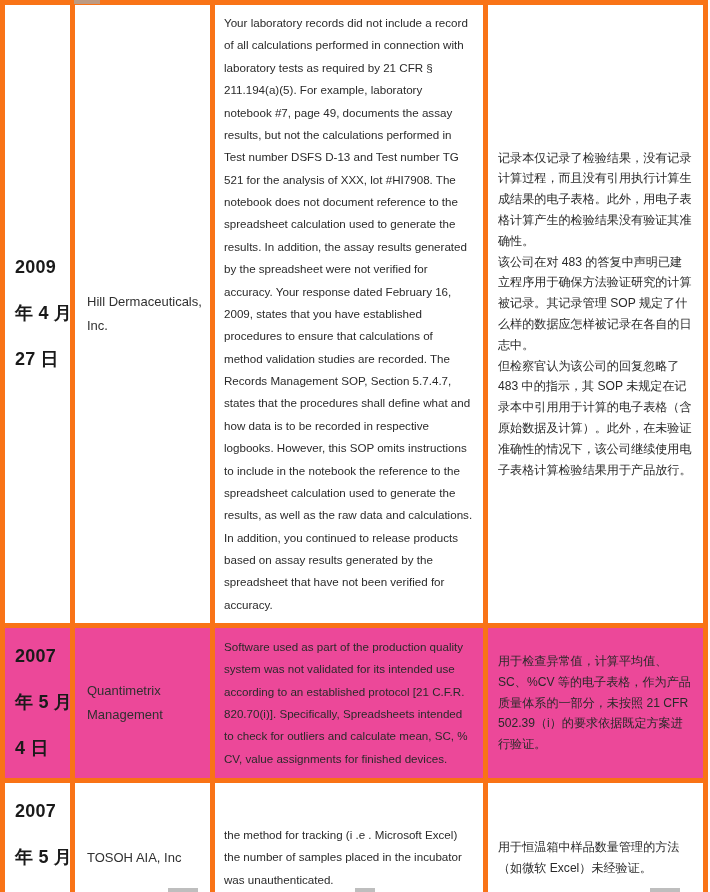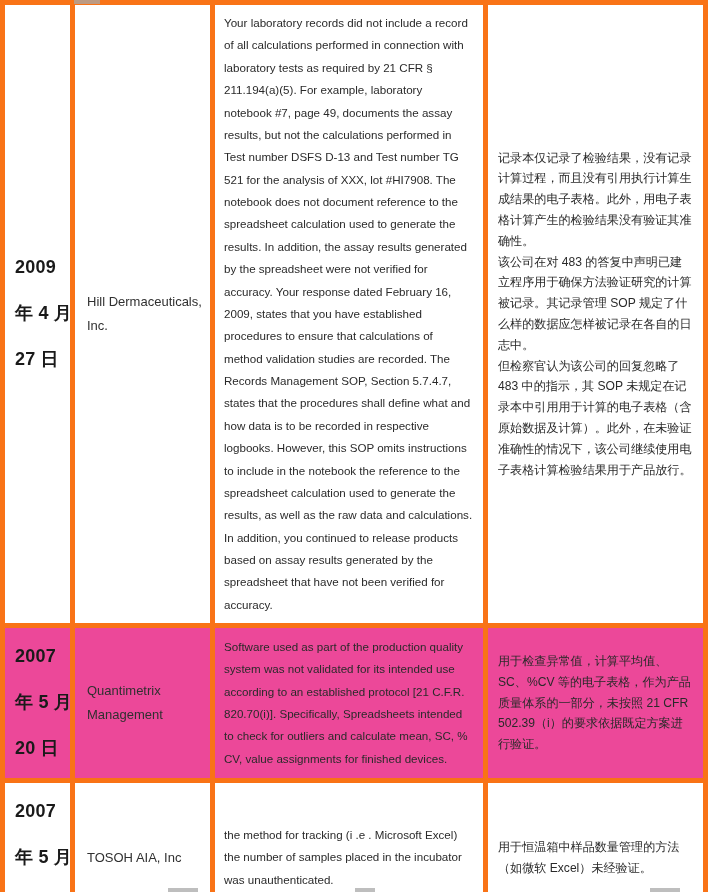--- a/index.html
+++ b/index.html
@@ -134,21 +134,21 @@
             <p>但检察官认为该公司的回复忽略了 483 中的指示，其 SOP 未规定在记录本中引用用于计算的电子表格（含原始数据及计算）。此外，在未验证准确性的情况下，该公司继续使用电子表格计算检验结果用于产品放行。</p>
           </div>
         </td>
       </tr>
 
       <tr class="shaded">
         <td class="mid-al">
           <div class="date-cell">
             <span class="dl">2007</span>
             <span class="dl">年 5 月</span>
-            <span class="dl">20 日</span>
+            <span class="dl">4 日</span>
           </div>
         </td>
         <td class="mid-al">
           <div class="firm-cell">Quantimetrix Management</div>
         </td>
         <td class="top-al">
           <div class="eng-cell">Software used as part of the production quality system was not validated for its intended use according to an established protocol [21 C.F.R. 820.70(i)]. Specifically,  Spreadsheets intended to check for outliers and calculate mean, SC, % CV, value assignments for finished devices.</div>
         </td>
         <td class="mid-al">
           <div class="chi-cell">

